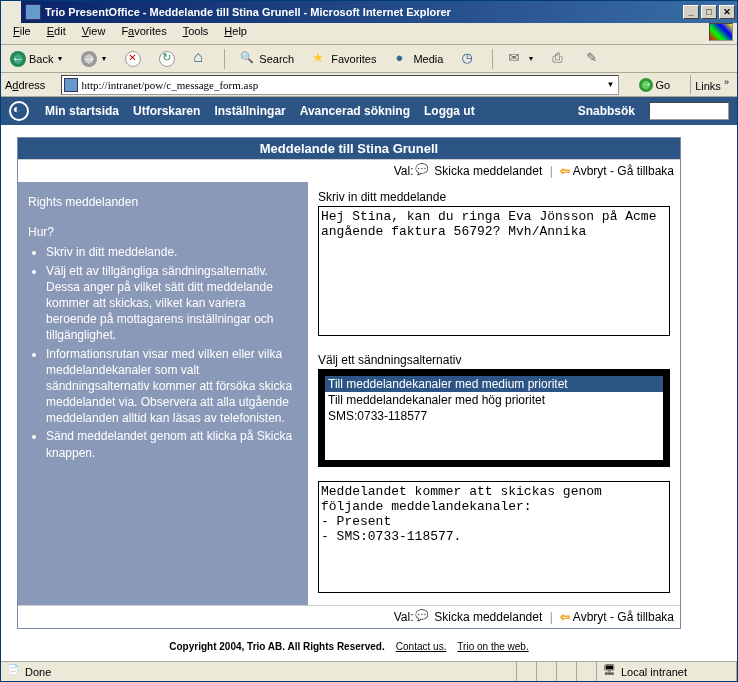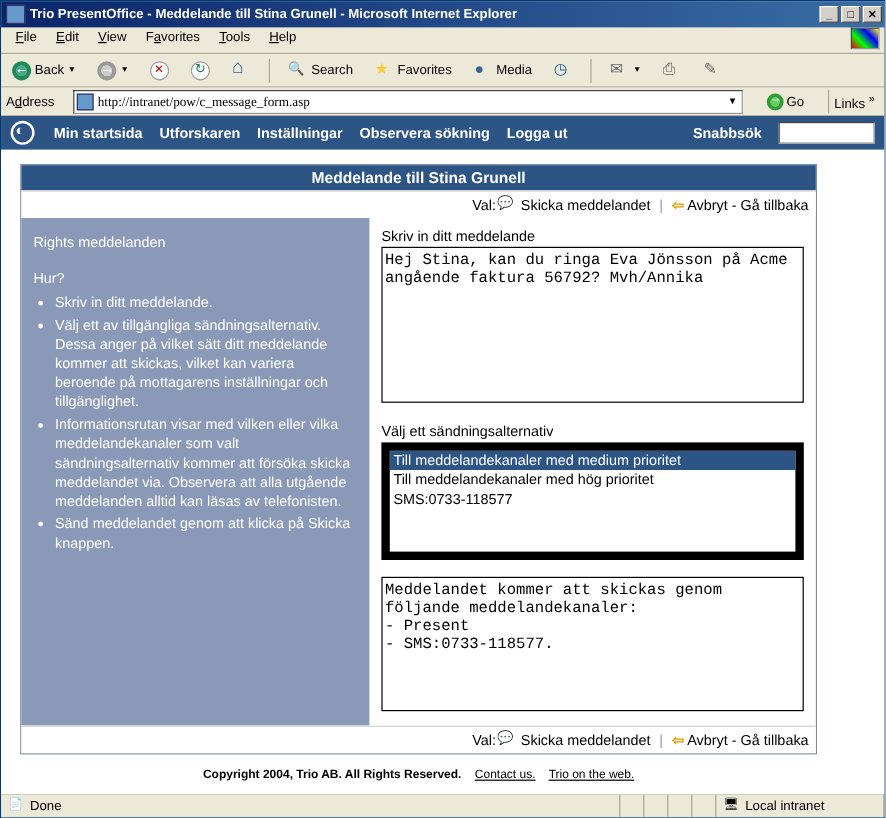--- a/index.html
+++ b/index.html
@@ -1,20 +1,20 @@
 <!DOCTYPE html>
 <html><head>
 <meta charset="utf-8">
 <style>
 * { box-sizing: border-box; margin: 0; padding: 0; }
 body { font-family: Tahoma, Arial, sans-serif; font-size: 11px; background: #fff; overflow: hidden; }
 
 
 .window { width: 738px; height: 682px; border: 1px solid #003c74; display: flex; flex-direction: column; background: #ece9d8; }
-.titlebar { height: 22px; background: linear-gradient(to right, #0a246a, #3a6ea5); color: #fff; display: flex; align-items: center; padding: 0 2px 0 4px; font-size: 11px; }
+.titlebar { height: 22px; background: linear-gradient(to right, #0a246a, #3a6ea5); color: #fff; display: flex; align-items: center; padding: 0 2px 0 4px; font-size: 11px; margin-left: 20px; }
 .titlebar-icon { width: 16px; height: 16px; background: #6699cc; margin-right: 4px; border: 1px solid #336; }
 .titlebar-text { flex: 1; font-weight: bold; }
 .win-btns { display: flex; gap: 2px; }
 .win-btn { width: 16px; height: 14px; background: #d4d0c8; border: 1px solid #fff; border-right-color: #404040; border-bottom-color: #404040; font-size: 9px; text-align: center; line-height: 12px; color: #000; cursor: pointer; font-family: Arial; font-weight: bold; }
 
 .menubar { height: 22px; background: #ece9d8; display: flex; align-items: flex-start; padding: 0 4px; border-bottom: 1px solid #aca899; }
 .menubar-item { padding: 2px 8px; cursor: pointer; }
 .menubar-item u { text-decoration: underline; }
 .menubar-logo { margin-left: auto; width: 24px; height: 18px; background: linear-gradient(45deg,#f00,#0f0,#00f,#ff0); border: 1px inset #999; }
 
@@ -196,21 +196,21 @@
       <sup>»</sup>
     </div>
   </div>
 
   <div class="content">
     <div class="app-nav">
       <span class="app-logo"></span>
       <span class="app-nav-item">Min startsida</span>
       <span class="app-nav-item">Utforskaren</span>
       <span class="app-nav-item">Inställningar</span>
-      <span class="app-nav-item">Observera sökning</span>
+      <span class="app-nav-item">Avancerad sökning</span>
       <span class="app-nav-item">Logga ut</span>
       <span class="app-nav-spacer"></span>
       <span>Snabbsök</span>
       <input class="snabb-input" style="">
     </div>
 
     <div class="page-wrap">
       <div class="panel">
         <div class="panel-title">Meddelande till Stina Grunell</div>
 

